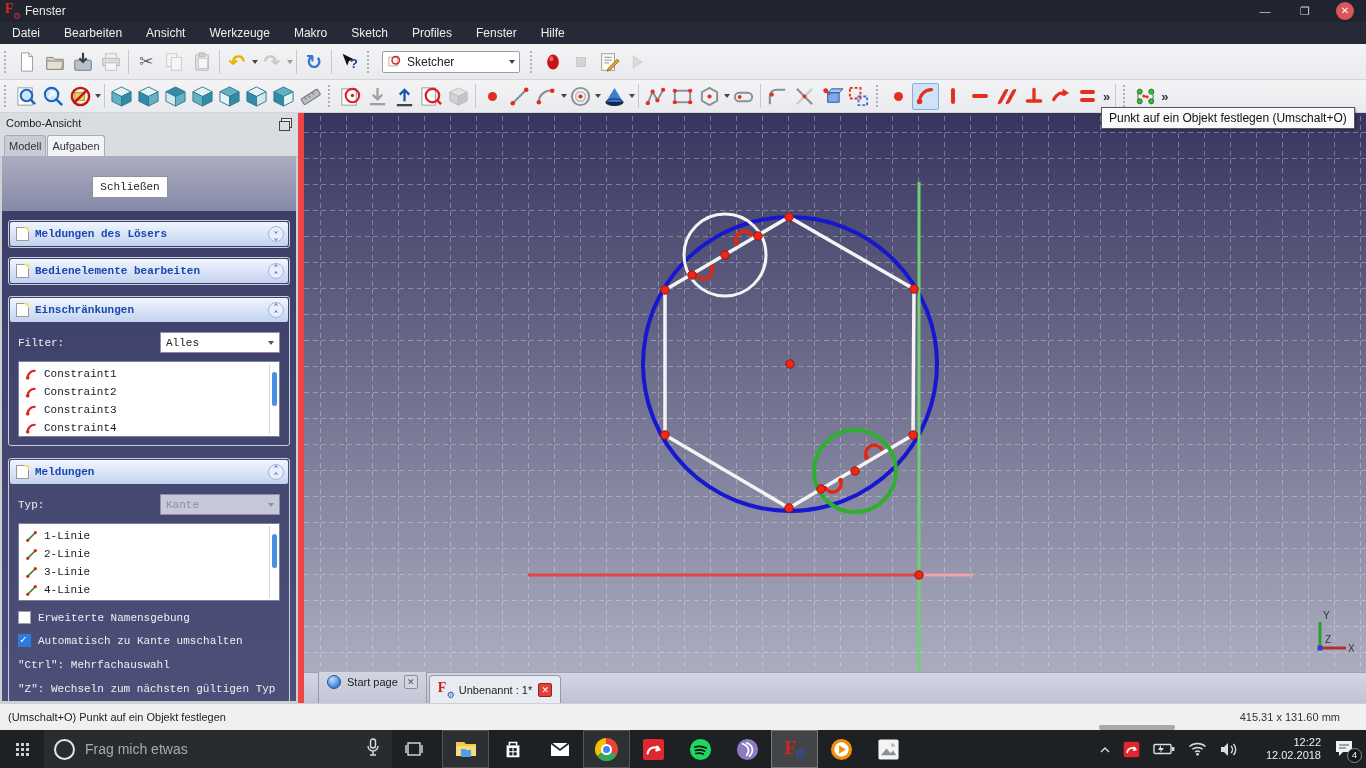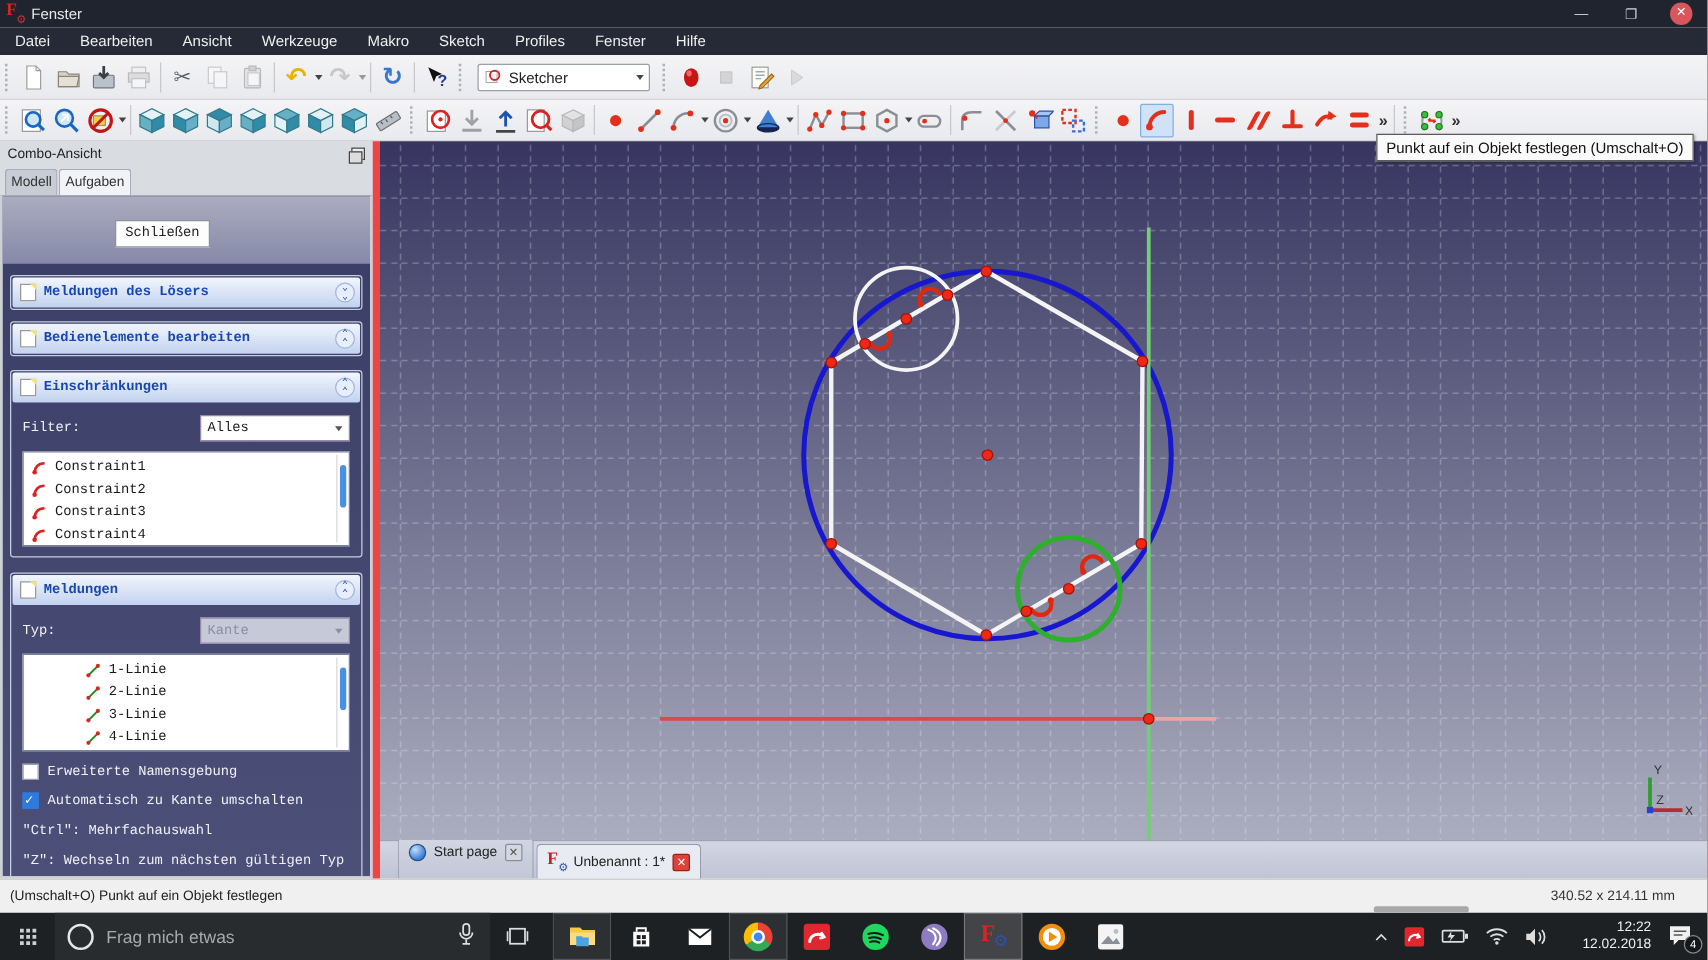--- a/index.html
+++ b/index.html
@@ -618,21 +618,21 @@
                 <span>⌃</span>
               </span>
           </div>
           <div class="row">
             <span>Typ:</span>
             <span class="selbox disabled">
               <span>Kante</span>
               <span class="caret" style="border-top-color:#8a8fa2;"></span>
             </span>
           </div>
-          <div class="listbox" style="height:78px;padding-left:43px;">
+          <div class="listbox" style="height:78px;">
 
               <div class="li">
                 <svg width="13" height="13" viewBox="0 0 24 24">
                   <line x1="5" y1="19" x2="19" y2="5" stroke="#1d8a1d" stroke-width="3"></line>
                   <circle cx="5" cy="19" r="3" fill="#d22"></circle>
                   <circle cx="19" cy="5" r="3" fill="#d22"></circle>
                 </svg>
                 <span>1-Linie</span>
               </div>
 
@@ -749,21 +749,21 @@
             </span>
           <span>Unbenannt : 1*</span>
           <span class="xbox red">✕</span>
         </span>
       </div>
     </div>
   </div>
 
   <div class="statusbar">
     <span>(Umschalt+O) Punkt auf ein Objekt festlegen</span>
-    <span class="dim">340.52 x 214.11 mm</span>
+    <span class="dim">415.31 x 131.60 mm</span>
     <span class="statusprog"></span>
   </div>
 
   <div class="taskbar">
     <span class="startgrid">
         <i></i>
         <i></i>
         <i></i>
         <i></i>
         <i></i>

